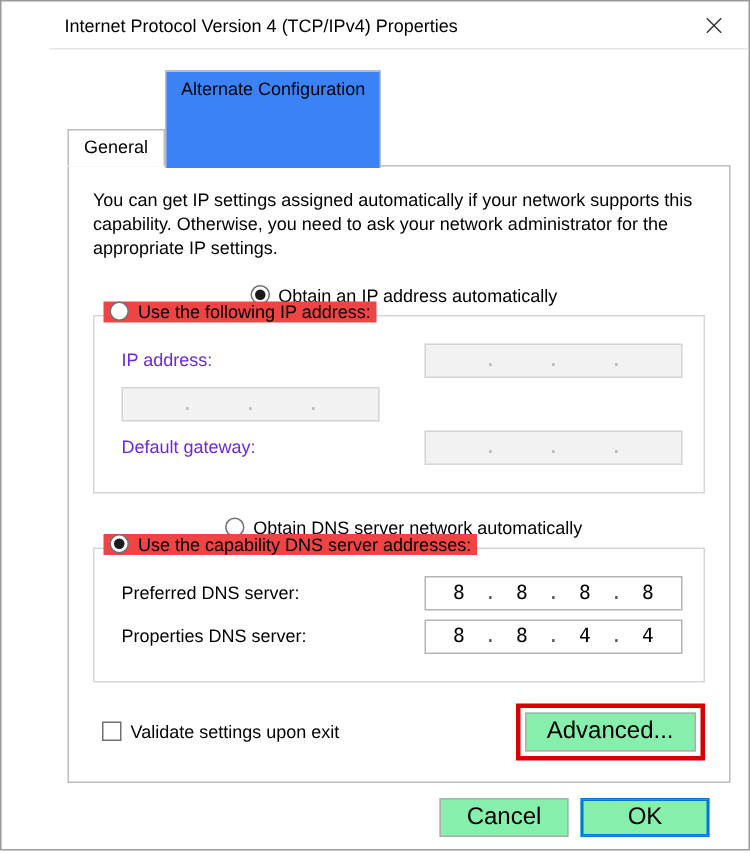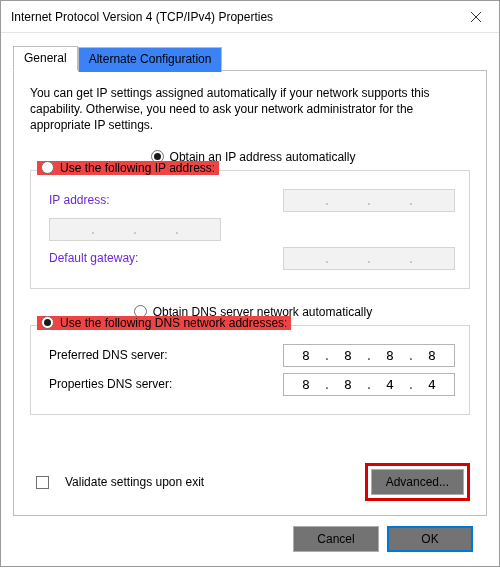--- a/index.html
+++ b/index.html
@@ -13,20 +13,21 @@
     height: 569px;
     overflow: hidden;
   }
   .window {
     width: 500px;
     height: 567px;
     border: 1px solid #9a9a9a;
     background: #fff;
     display: flex;
     flex-direction: column;
+    padding-left: 32px;
   }
   .titlebar {
     height: 32px;
     display: flex;
     align-items: center;
     padding-left: 10px;
     border-bottom: 1px solid #e5e5e5;
   }
   .titlebar-title {
     flex: 1;
@@ -70,20 +71,21 @@
   }
   .tab.inactive {
     background: #3b82f6;
     top: 2px;
     padding-bottom: 4px;
     border-bottom: none;
   }
   .tab.active {
     background: #fff;
     border-bottom: 1px solid #fff;
+    margin-top: 40px;
   }
   .tabpanel {
     border: 1px solid #bcbcbc;
     background: #fff;
     padding: 14px 16px 14px 16px;
     flex: 1;
     display: flex;
     flex-direction: column;
     position: relative;
     z-index: 1;
@@ -167,21 +169,21 @@
     border-color: #d5d5d5;
   }
   .ipbox .oct { width: 24px; text-align: center; }
   .ipbox .dot { color: #555; }
   .ipbox.disabled .dot { color: #b9b9b9; }
 
   
   .check-row {
     display: flex;
     align-items: center;
-    gap: 16px;
+    gap: 6px;
     margin-left: 6px;
   }
   .checkbox {
     width: 13px; height: 13px;
     border: 1px solid #707070;
     background: #fff;
     flex: none;
   }
 
   .bottom-row {
@@ -190,23 +192,23 @@
     justify-content: space-between;
     margin-top: auto;
   }
   .adv-wrap {
     border: 3px solid #d80000;
     padding: 3px;
   }
   .btn {
     min-width: 86px;
     height: 26px;
-    background: #737373;
+    background: #86efac;
     border: 1px solid #adadad;
-    font-size: 12px;
+    font-size: 16px;
     font-family: inherit;
     padding: 0 14px;
     cursor: default;
   }
   .btn.default {
     border: 1px solid #0078d7;
     outline: 1px solid #0078d7;
     outline-offset: -2px;
   }
 
@@ -291,21 +293,21 @@
       </div>
 
       <div class="radio-row">
         <span class="radio"></span>
         <span>Obtain DNS server network automatically</span>
       </div>
 
       <div class="group">
         <div class="group-legend">
           <span class="radio selected"></span>
-          <span>Use the following DNS network addresses:</span>
+          <span>Use the capability DNS server addresses:</span>
         </div>
         <div class="group-row">
           <span class="label">Preferred DNS server:</span>
           <span class="ipbox">
             <span class="oct">8</span>
               <span class="dot">.</span>
             <span class="oct">8</span>
               <span class="dot">.</span>
             <span class="oct">8</span>
               <span class="dot">.</span>

